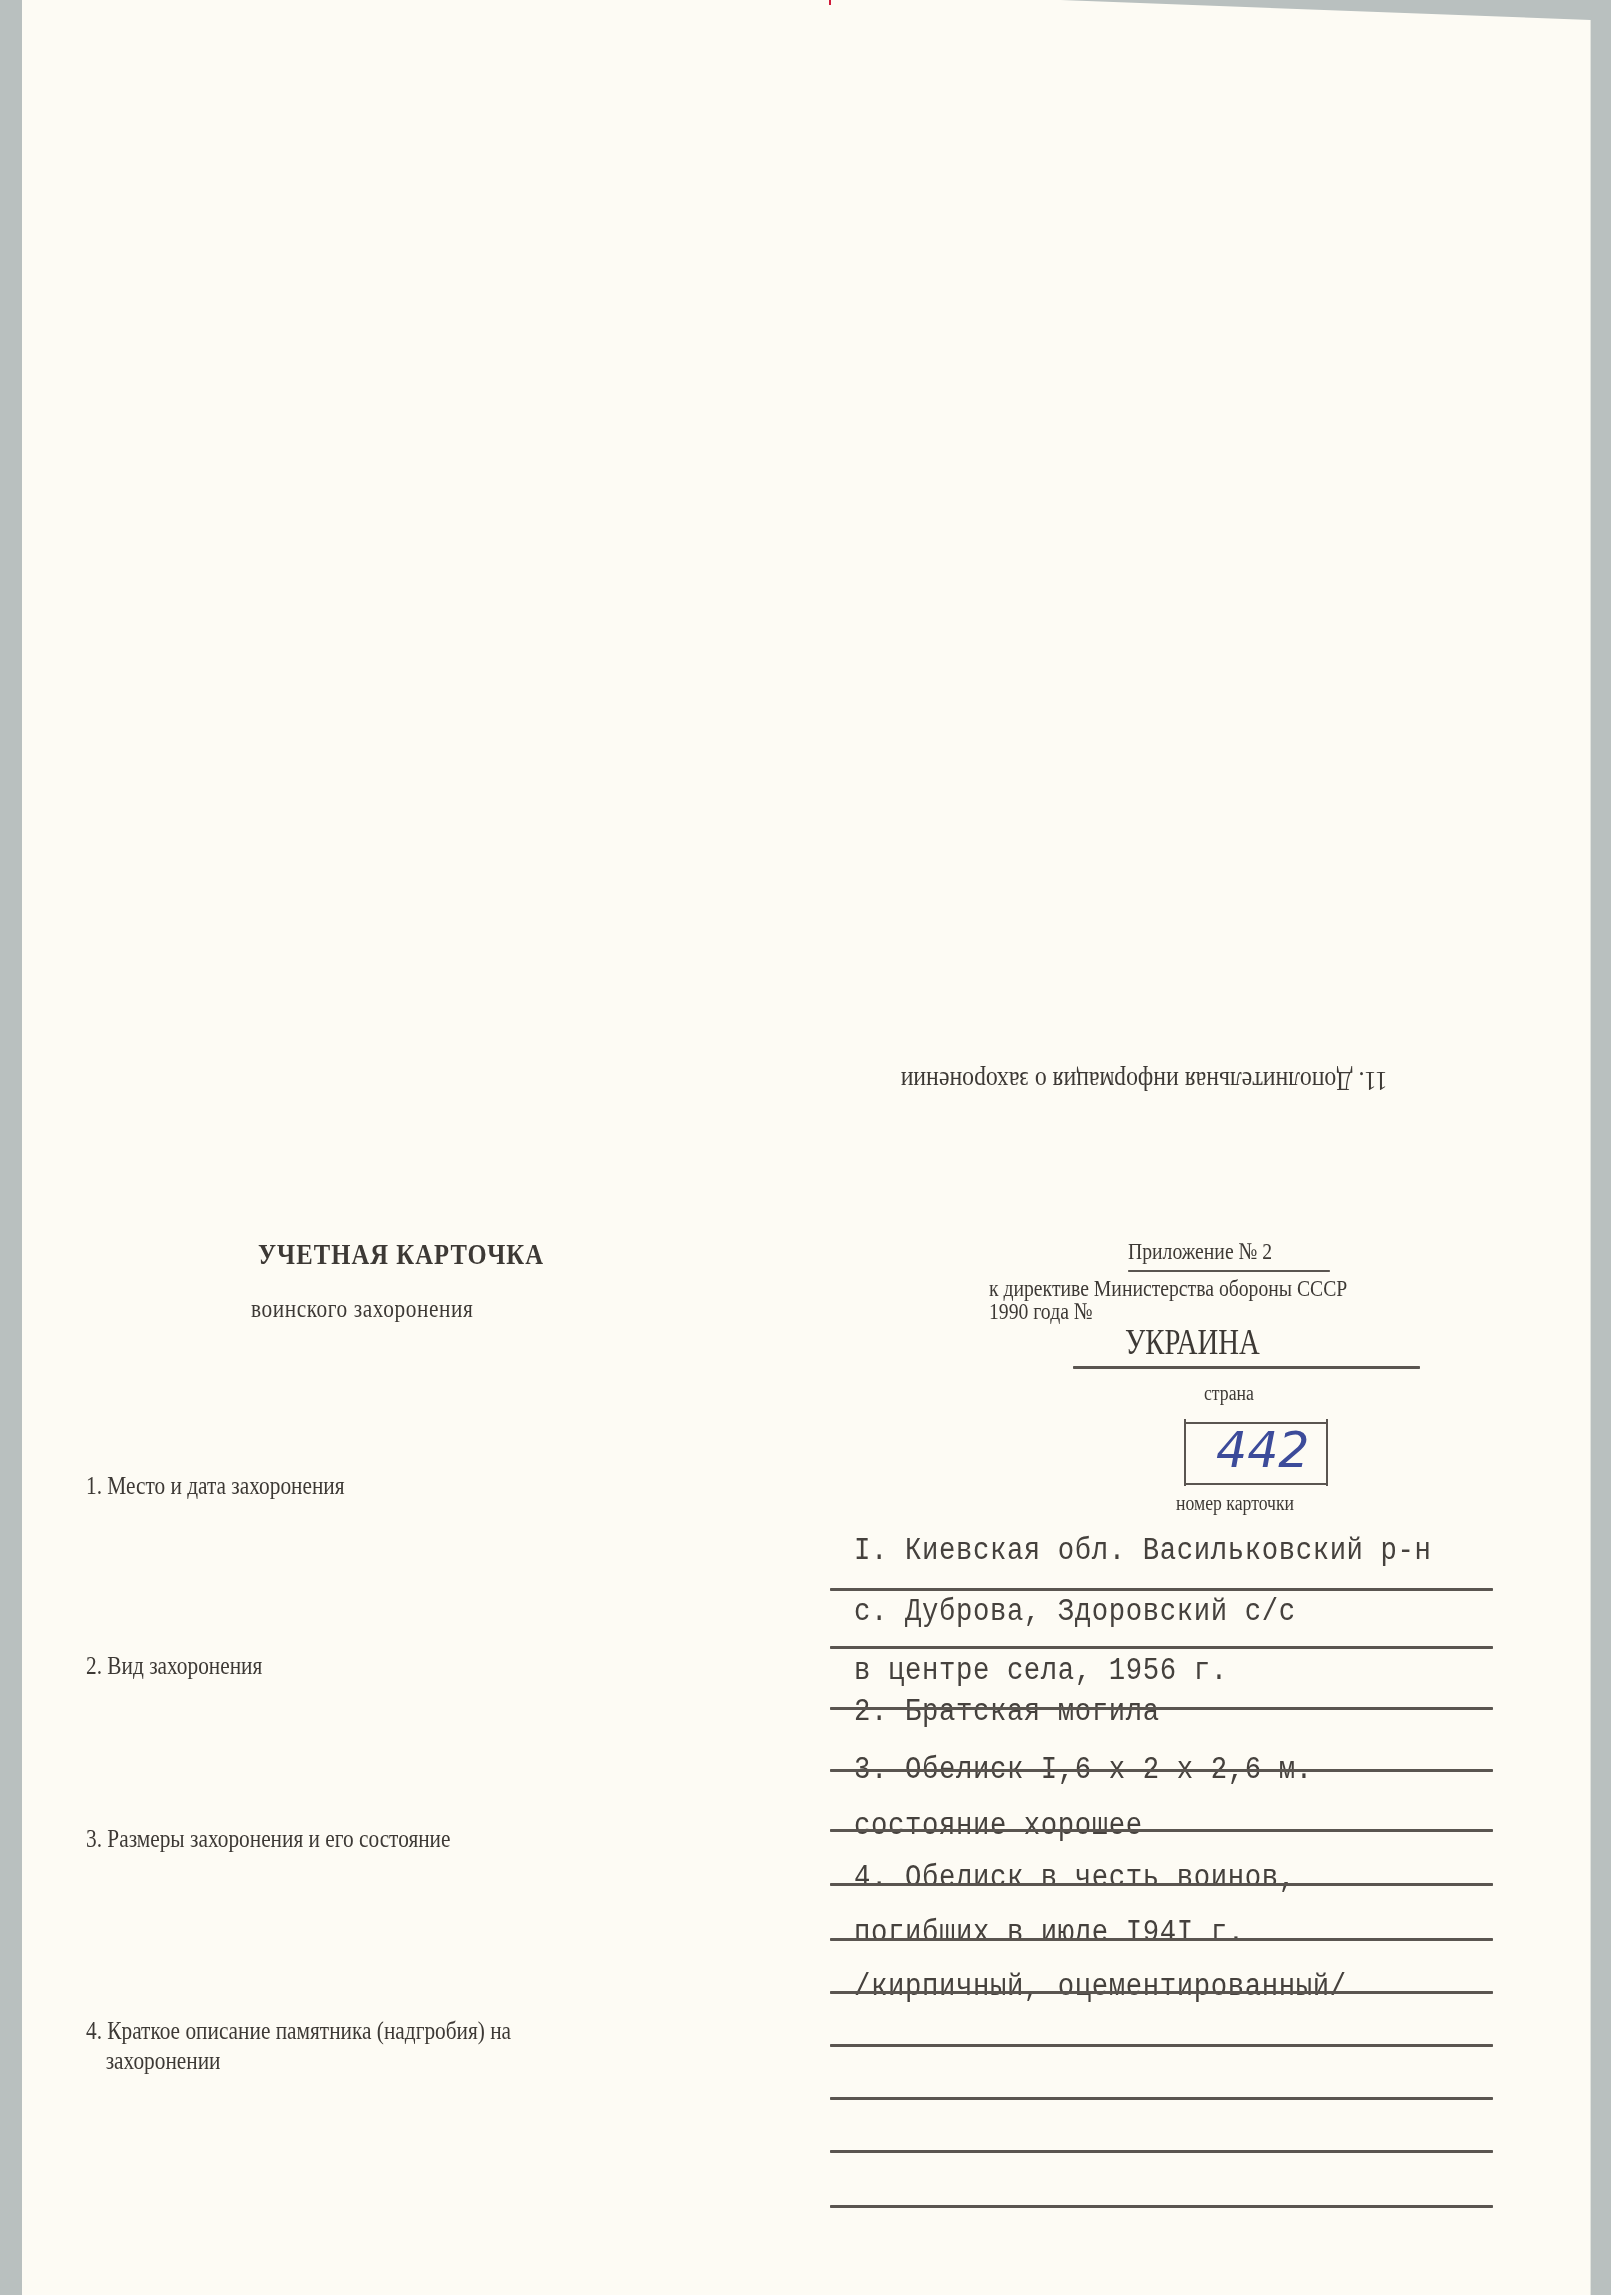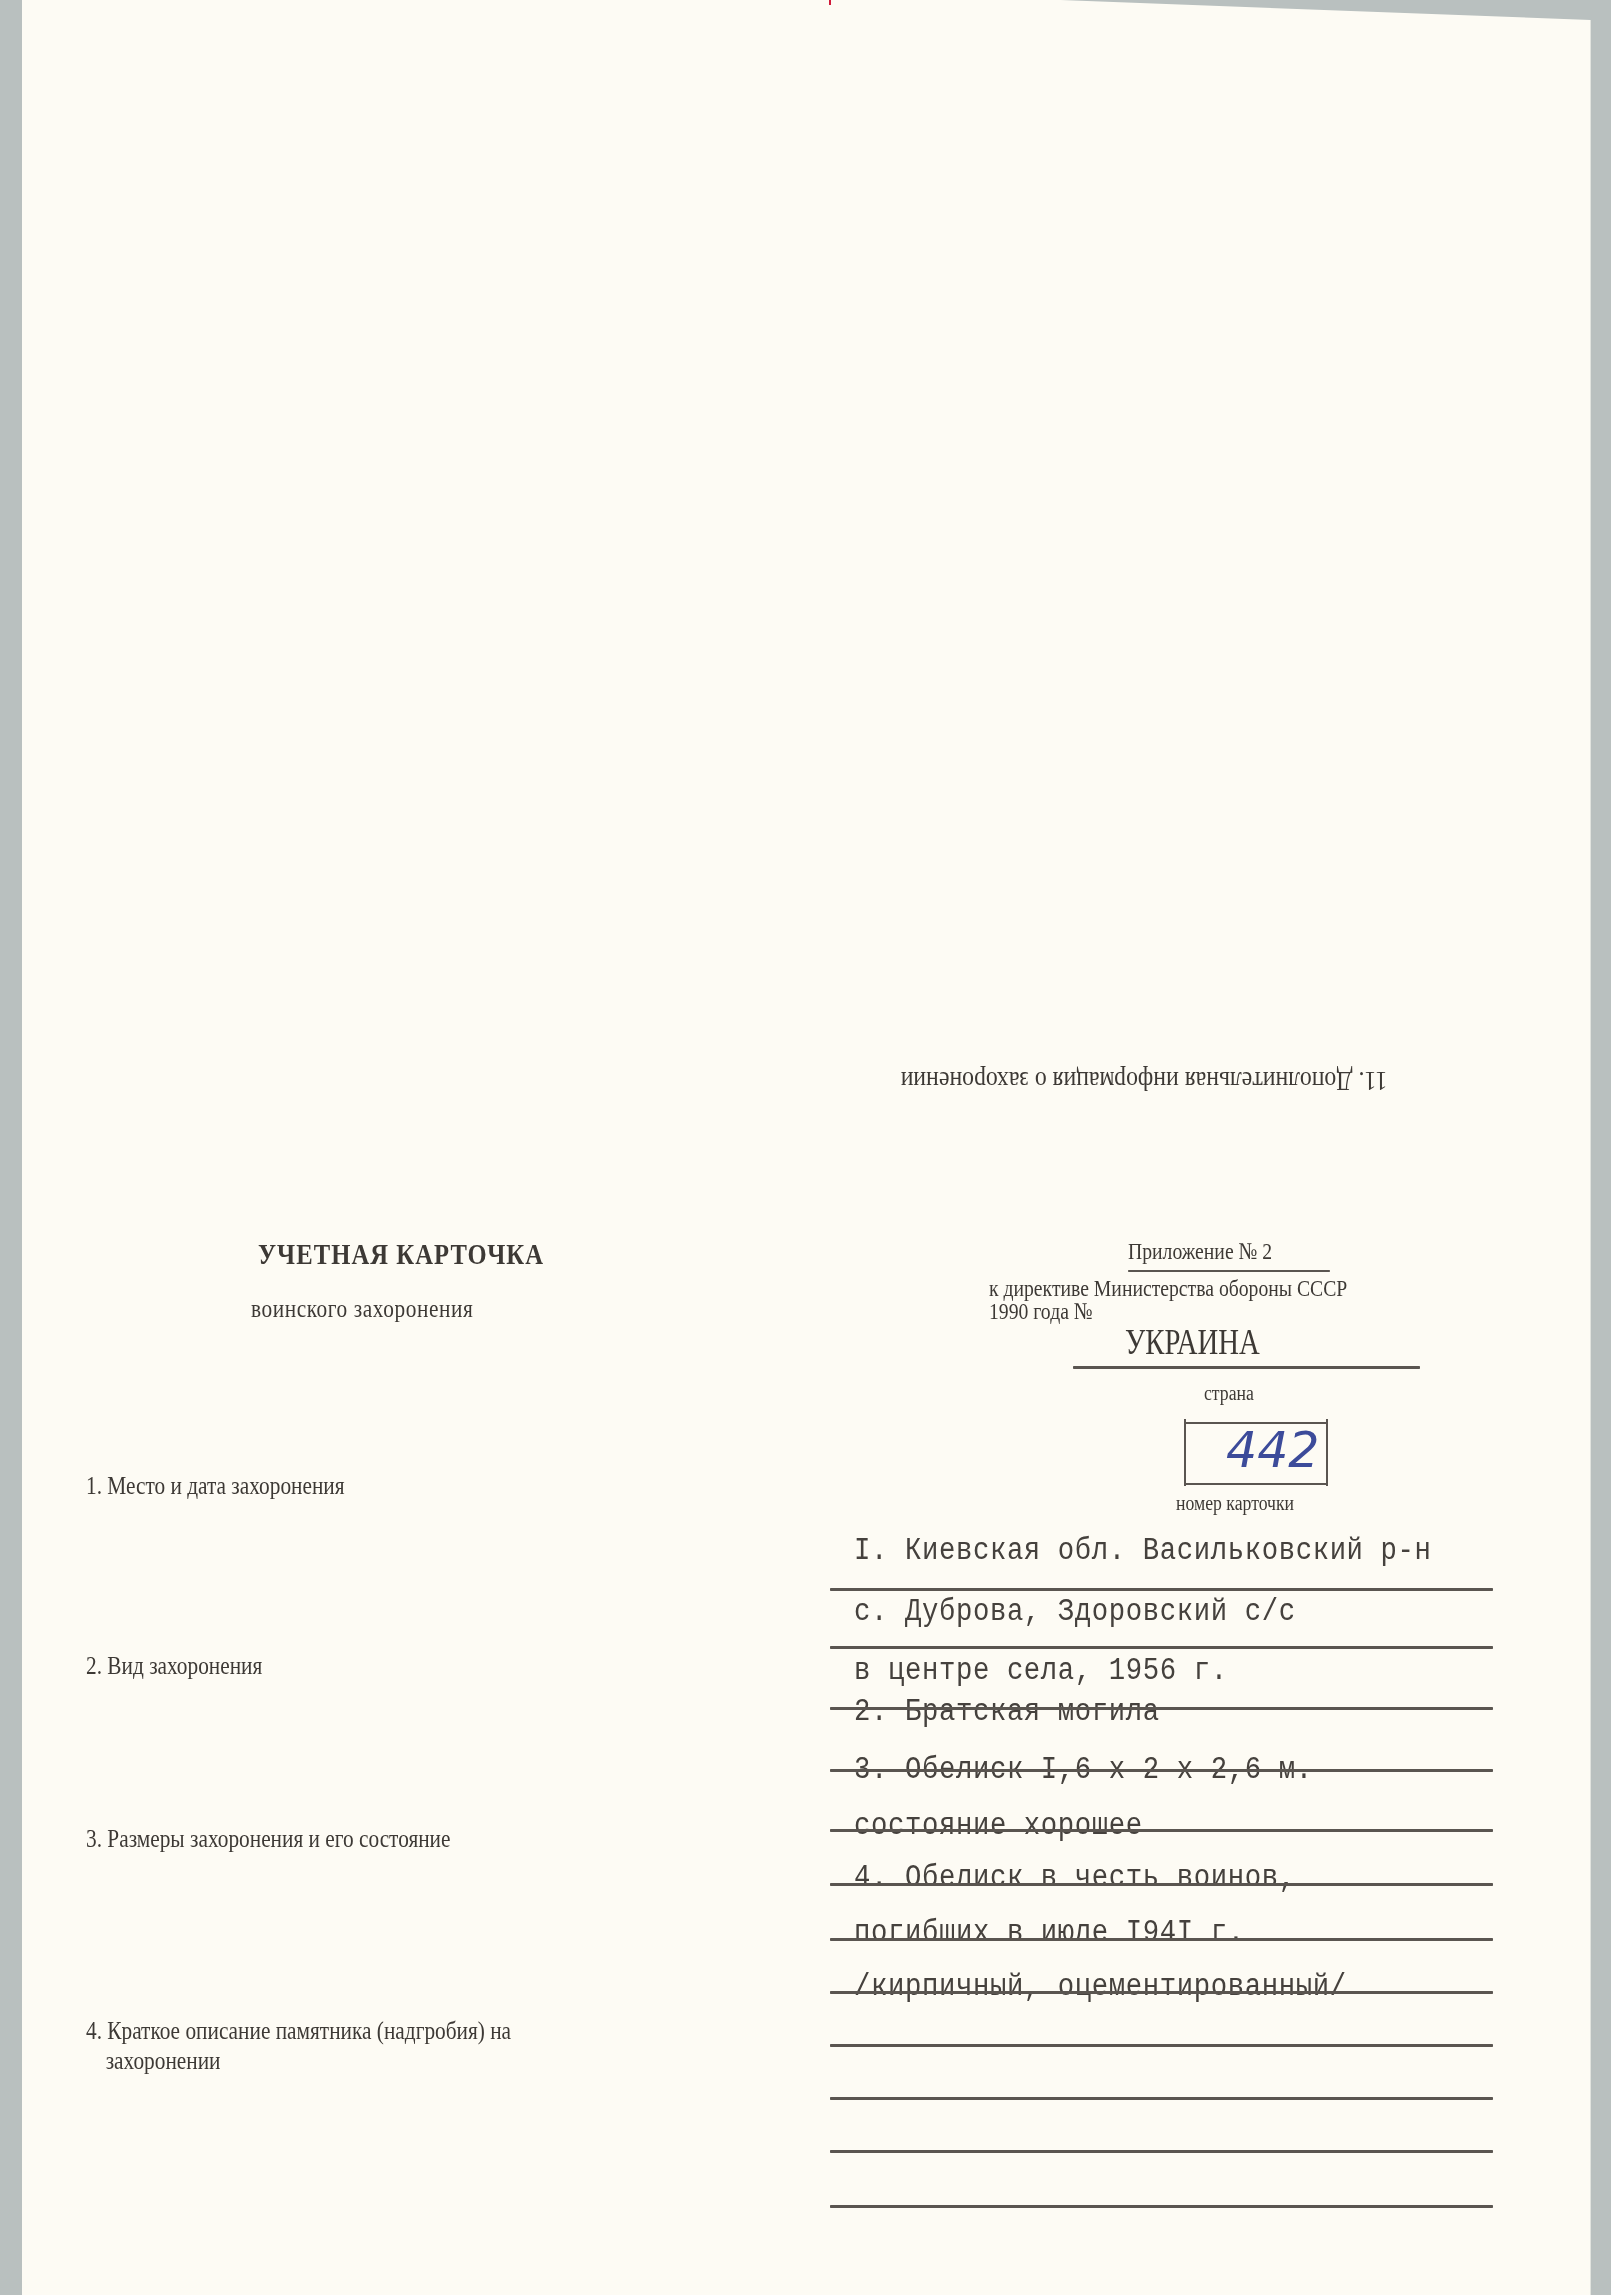--- a/index.html
+++ b/index.html
@@ -49,21 +49,21 @@
 
 <div class="abs printed small" style="left:1128px; top:1238px;">Приложение № 2</div>
 <div class="rule" style="left:1128px; top:1270px; width:202px; height:2px;"></div>
 <div class="abs printed small" style="left:989px; top:1275px;">к директиве Министерства обороны СССР</div>
 <div class="abs printed small" style="left:989px; top:1298px;">1990 года №</div>
 <div class="abs printed" style="left:1125px; top:1323px; font-size:35px;">УКРАИНА</div>
 <div class="rule" style="left:1073px; top:1366px; width:347px; height:2.7px;"></div>
 <div class="abs printed small" style="left:1204px; top:1381px; font-size:21.6px;">страна</div>
 
 <div class="card-box">
-  <div class="abs hand" style="left:40px; top:2.7px;">442</div>
+  <div class="abs hand" style="left:30px; top:2.7px;">442</div>
 </div>
 <div class="abs printed small" style="left:1176px; top:1491px; font-size:21.6px;">номер карточки</div>
 
 <div class="abs printed label" style="left:86px; top:1471px;">
   <span>1.</span>
   <span>Место и дата захоронения</span>
 </div>
 <div class="abs printed label" style="left:86px; top:1651px;">
   <span>2.</span>
   <span>Вид захоронения</span>

